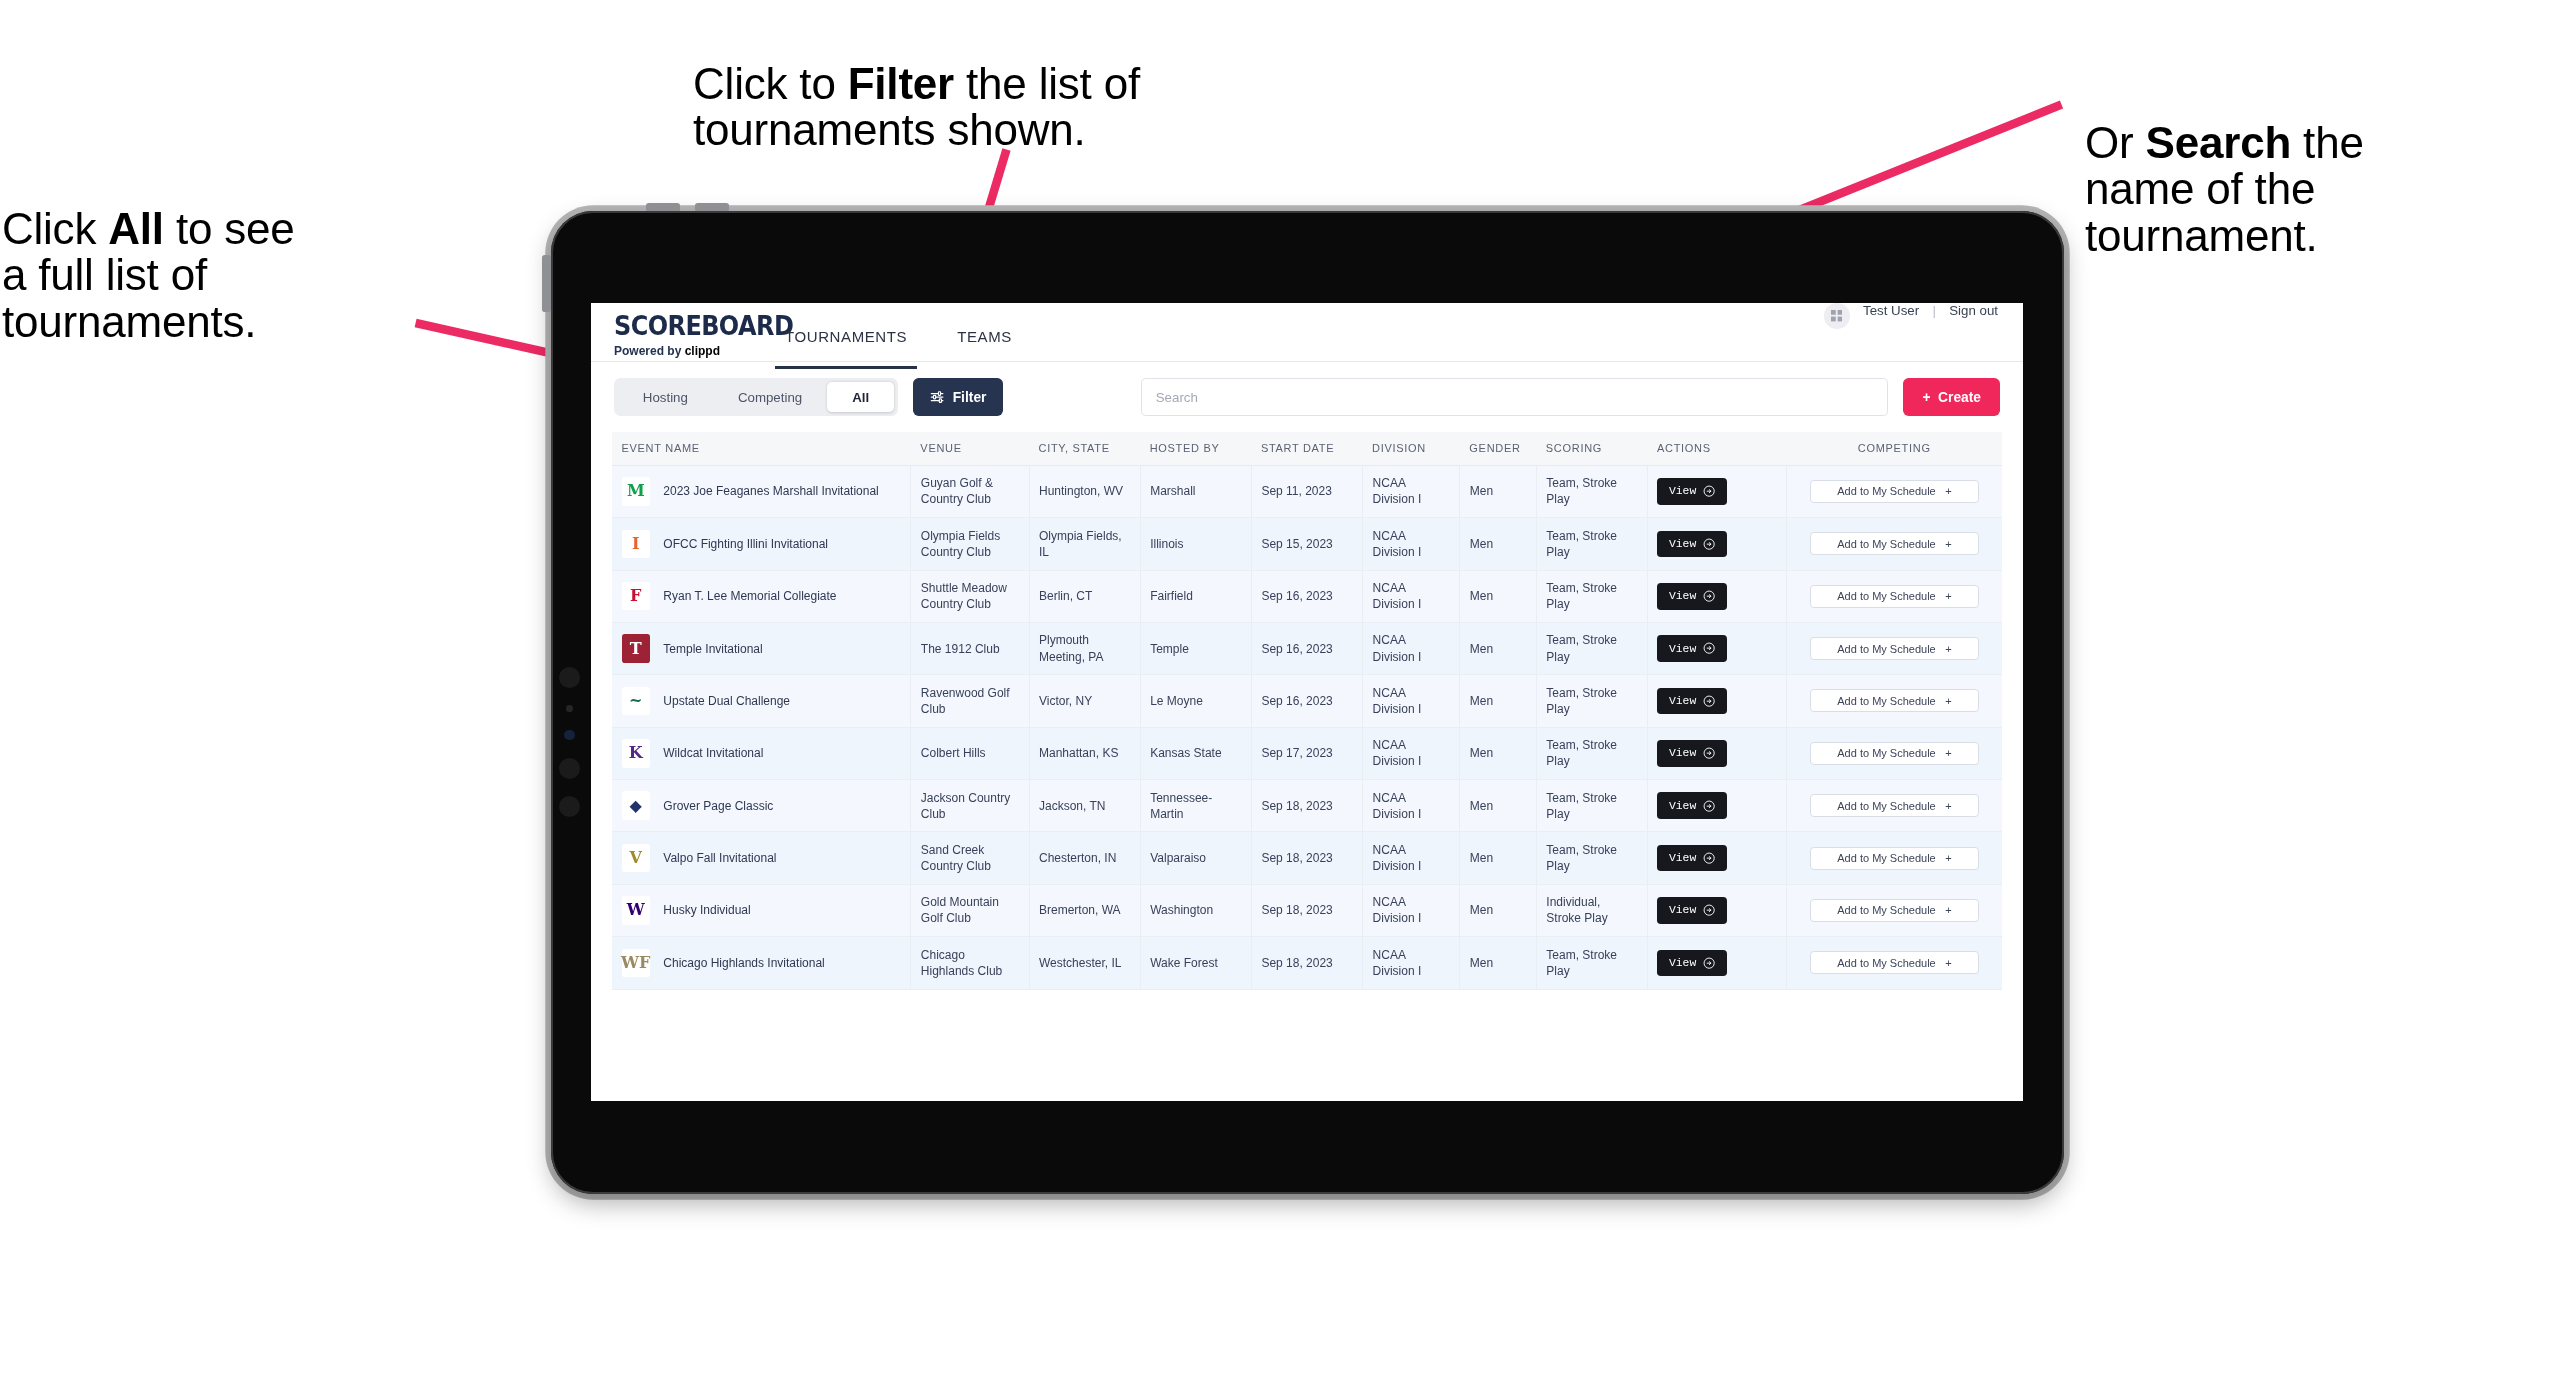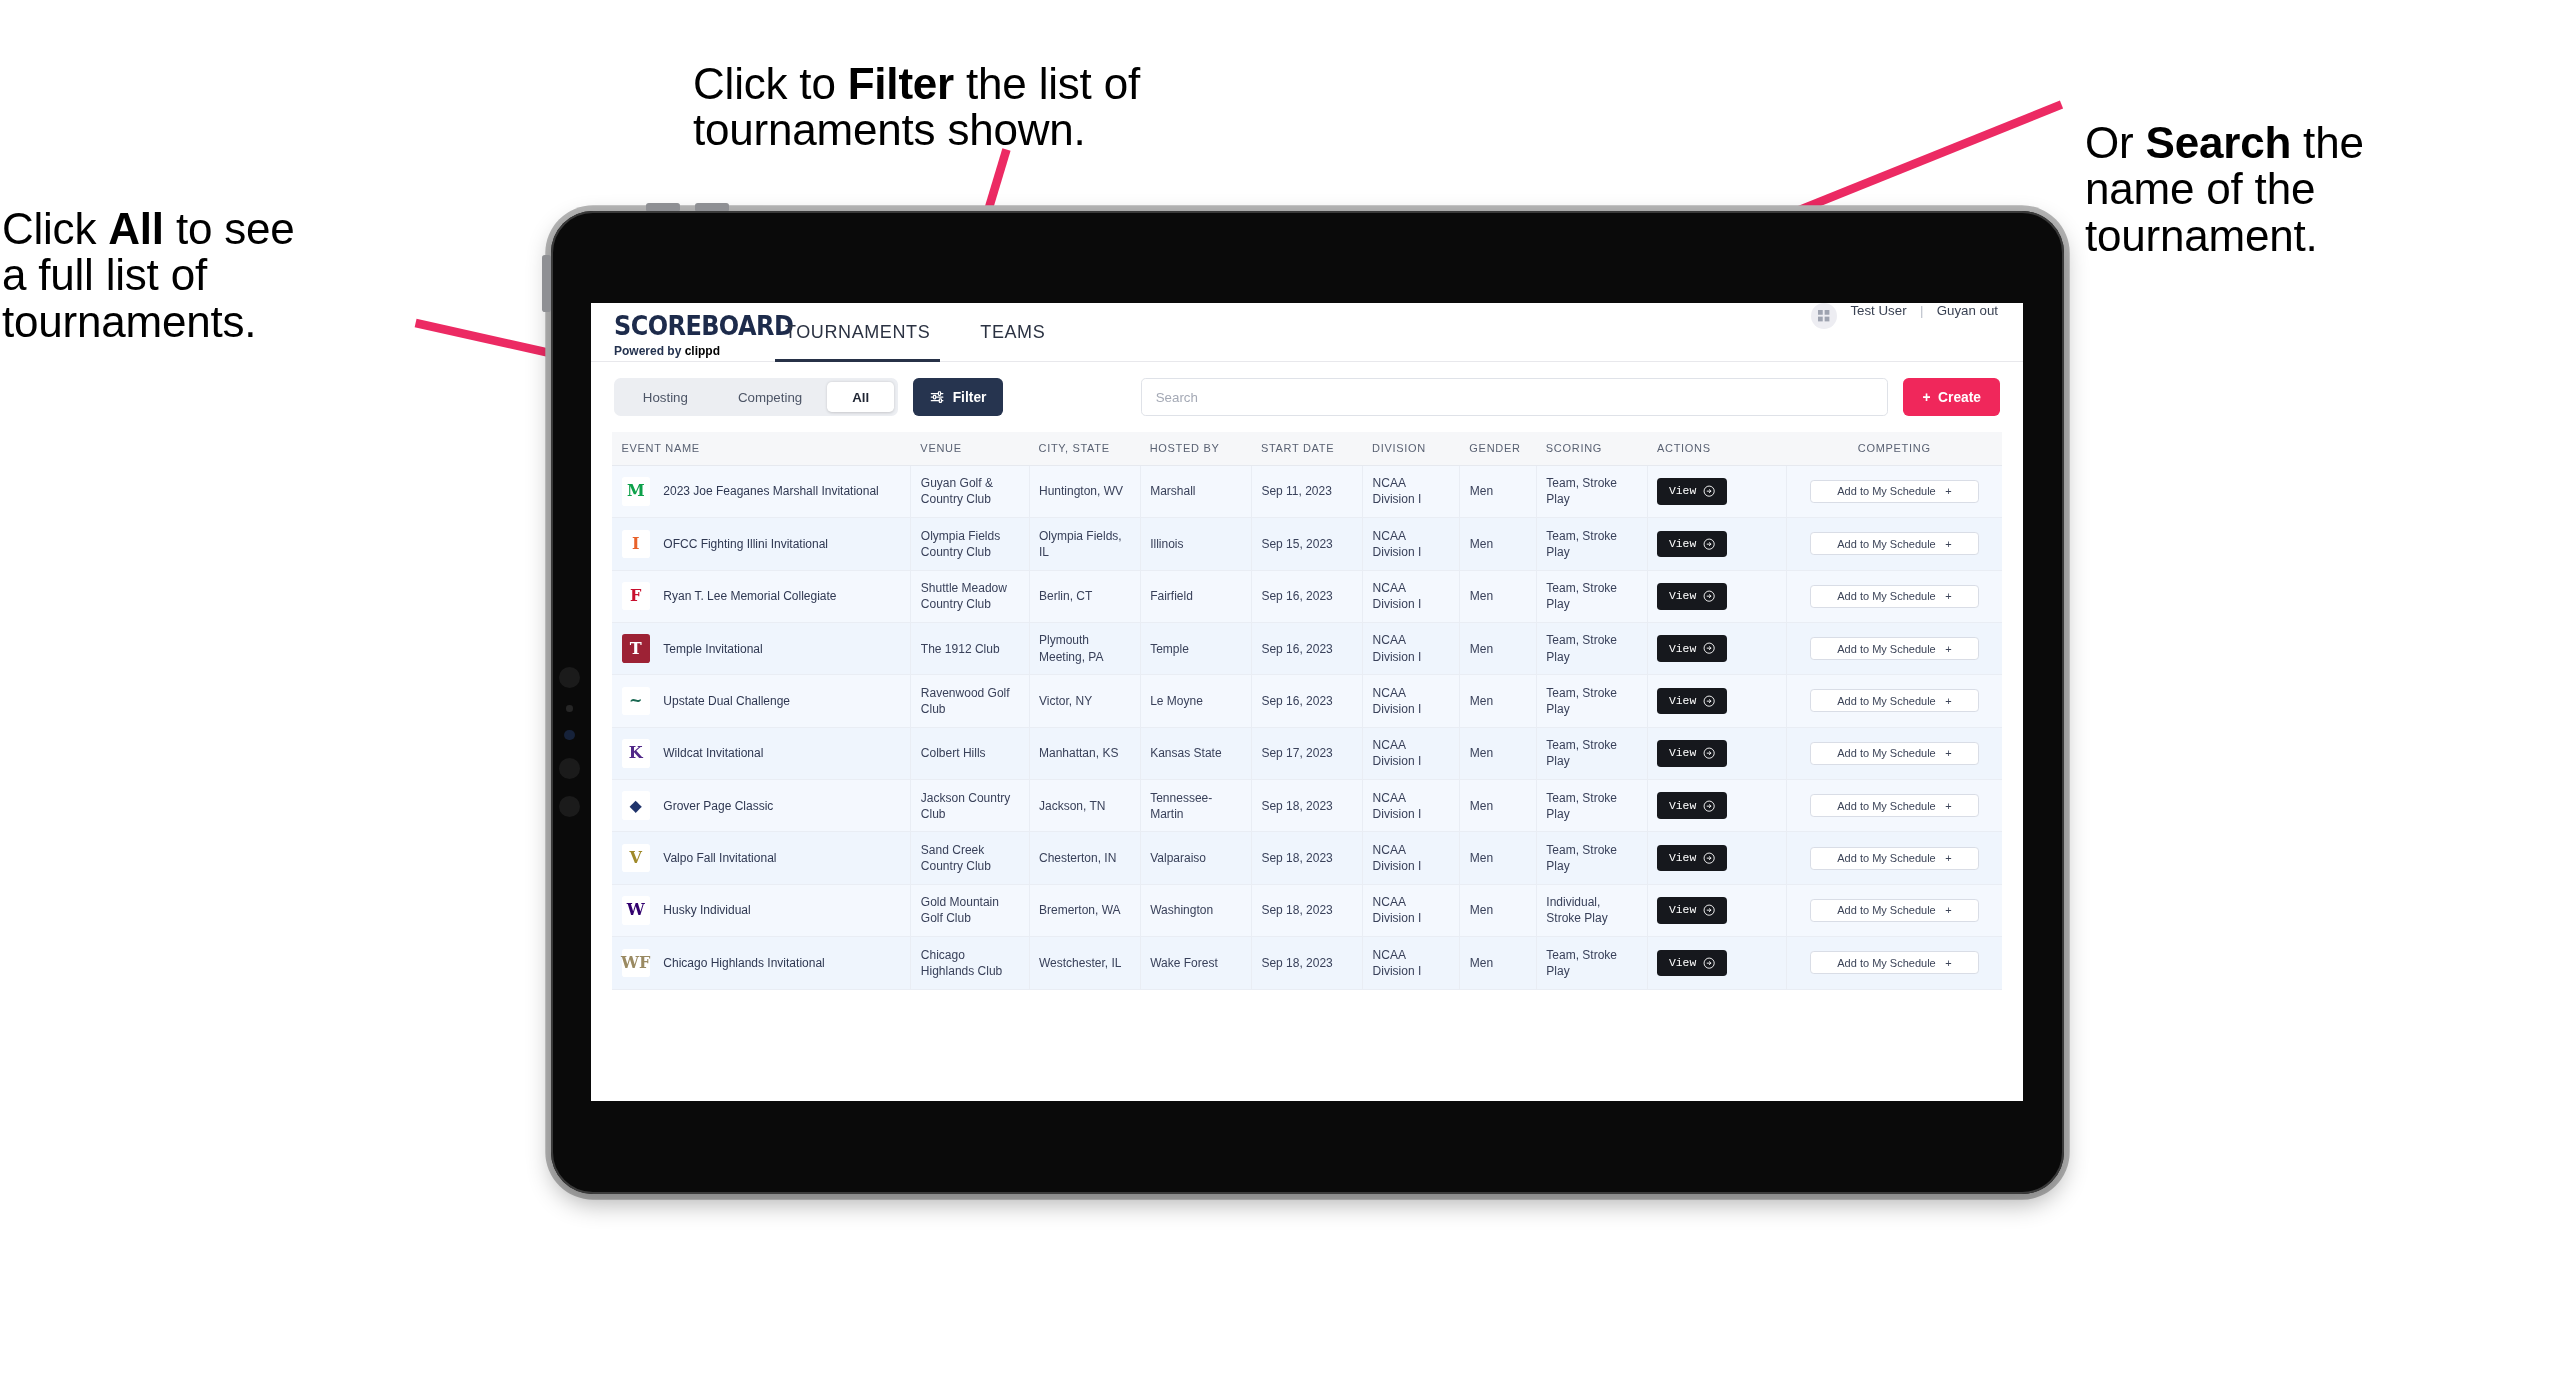--- a/index.html
+++ b/index.html
@@ -71,22 +71,22 @@
   #logo-title {
     font-family: "DejaVu Sans", sans-serif;
     font-weight: 800; font-size: 24px; letter-spacing: -0.6px;
     color:#1d2b4b; line-height: 1;
     transform: scaleY(1.12); transform-origin: left top;
   }
   #logo-sub { font-size: 12px; color:#24324f; margin-top: 7.6px; font-weight:600;}
   #logo-sub .brand { color:#000000; font-weight:700; }
 
   .navtab {
-    position:relative; height:59px; display:flex; align-items:center;
-    padding: 0 25px; font-size:18px; letter-spacing:0.6px;
+    position:relative; height:66px; display:flex; align-items:center;
+    padding: 0 25px; font-size:15px; letter-spacing:0.6px;
     color:#2b3242; font-weight:500; cursor:pointer;
   }
   .navtab.active::after{
     content:""; position:absolute; left:15px; right:15px; bottom:0;
     height:2.8px; background:#273147;
   }
   #nav-right {
     margin-left:auto; height:64px; display:flex; align-items:flex-start;
     gap:13.3px; padding-right: 25px; font-size:13.3px; color:#3a4253;
   }
@@ -246,21 +246,21 @@
           <div id="avatar">
             <svg width="11.4" height="11.4" viewBox="0 0 12 12">
               <rect x="0" y="0" width="5" height="5" fill="#9ea3b0"></rect>
                 <rect x="7" y="0" width="5" height="5" fill="#9ea3b0"></rect>
               <rect x="0" y="7" width="5" height="5" fill="#9ea3b0"></rect>
                 <rect x="7" y="7" width="5" height="5" fill="#9ea3b0"></rect>
             </svg>
           </div>
           <span>Test User</span>
           <span class="sep">|</span>
-          <span class="lnk">Guyan out</span>
+          <span class="lnk">Sign out</span>
         </div>
       </div>
 
       <div id="toolbar">
         <div id="segmented">
           <div class="seg">
               <span>Hosting</span>
             </div>
           <div class="seg">
               <span>Competing</span>

